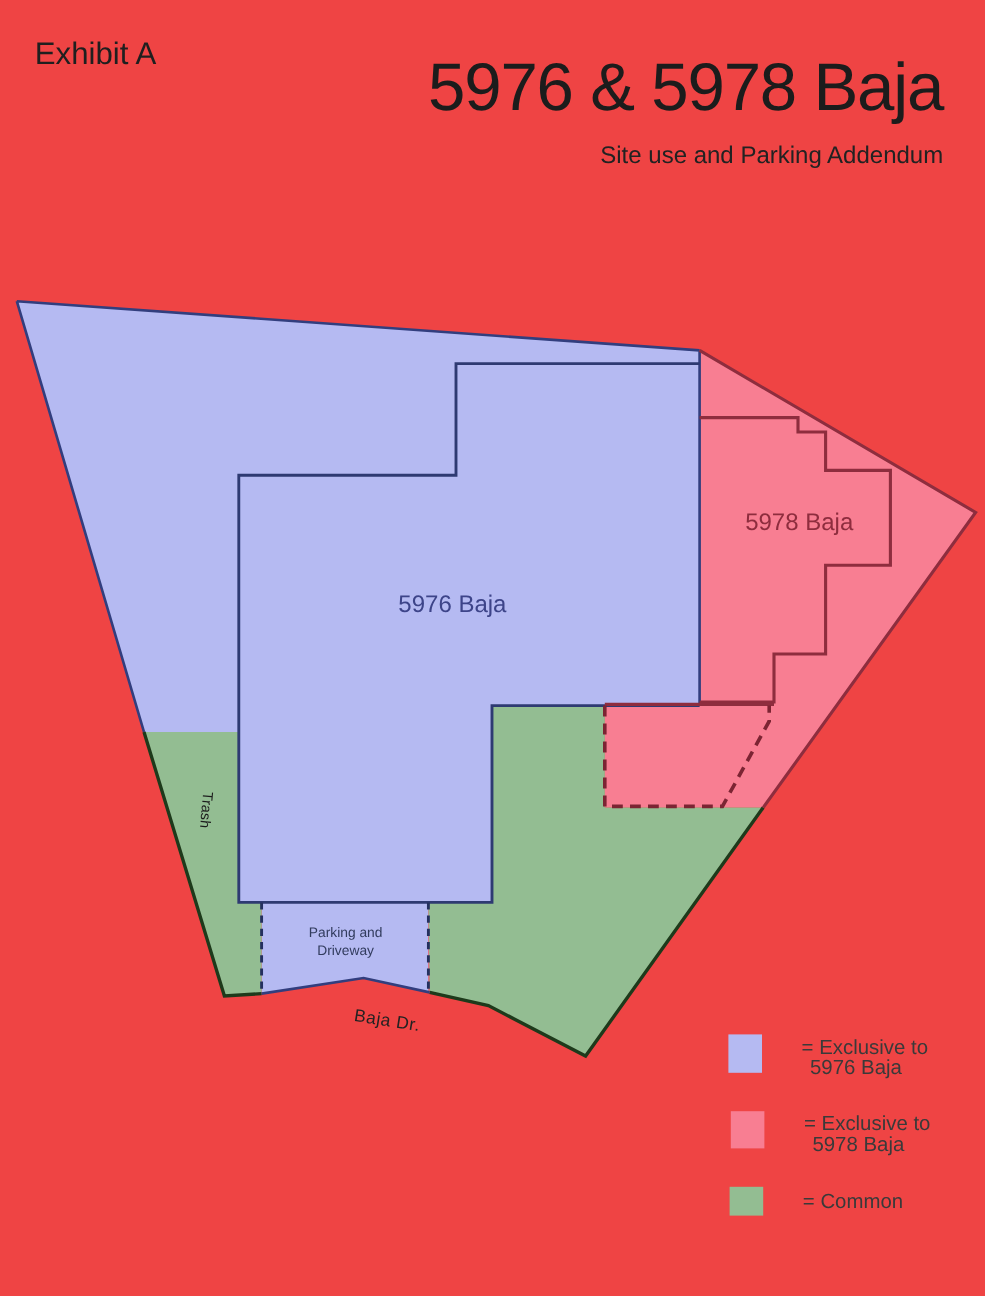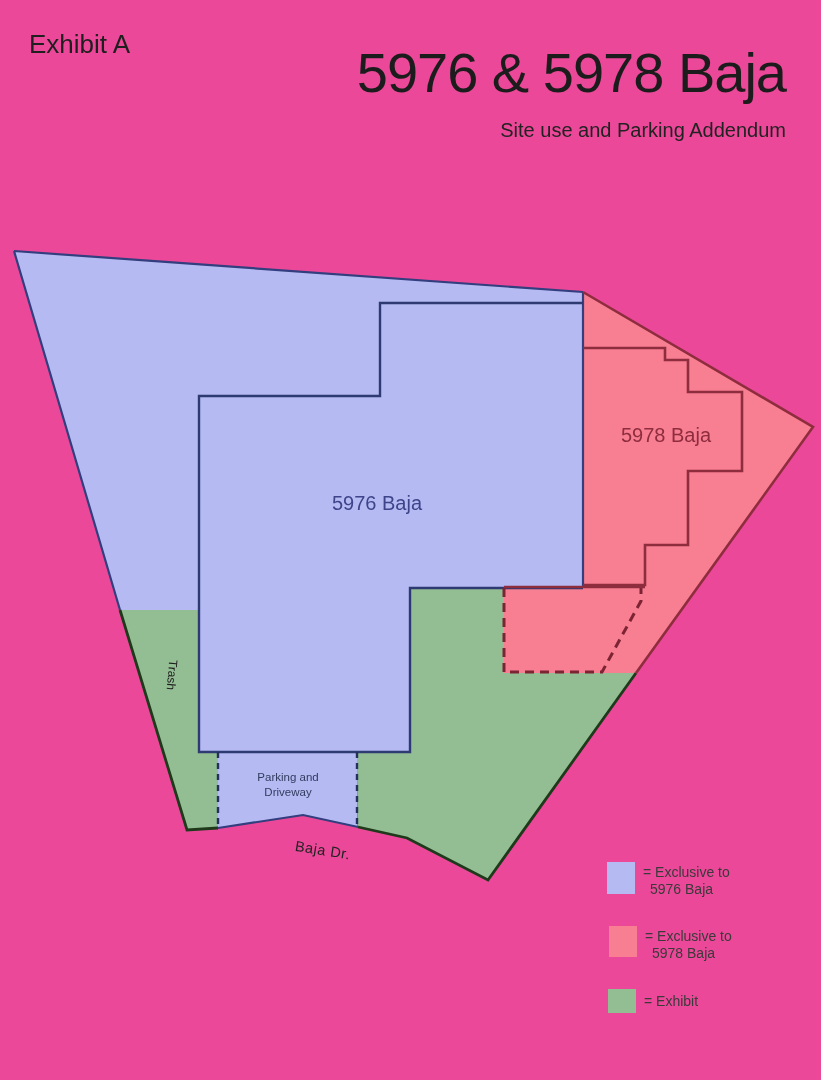--- a/index.html
+++ b/index.html
@@ -1,16 +1,16 @@
 <!DOCTYPE html>
 <html><head>
 <meta charset="utf-8">
 <style>
   html,body{margin:0;padding:0;background:#ffffff;}
-  #page{position:relative;width:821px;height:1080px;background:#ec4899;overflow:hidden;
+  #page{position:relative;width:821px;height:1080px;background:#ef4444;overflow:hidden;
         font-family:"Liberation Sans",sans-serif;}
   
   #exhibit{position:absolute;left:29px;top:29px;font-size:26px;color:#1f1f1f;}
   #titleblock{position:absolute;left:0;top:44px;width:786px;text-align:right;}
   #title{font-size:56px;letter-spacing:-1px;color:#1c1c1c;line-height:1.05;}
   #subtitle{font-size:20px;color:#222222;margin-top:16px;}
   
   #map{position:absolute;left:0;top:0;width:821px;height:1080px;}
   .fill-blue{fill:#b5baf2;}
   .fill-red{fill:#f87e92;}
@@ -27,21 +27,21 @@
   .lbl-5978{font-size:20px;fill:#8e2d3e;}
   .lbl-trash{font-size:12px;fill:#1c1c1c;}
   .lbl-parking{font-size:11.5px;fill:#323c5e;}
   .lbl-street{font-size:14.5px;fill:#222222;letter-spacing:0.5px;}
   
   .legend-item{position:absolute;}
   .sw{position:absolute;left:0;top:0;}
   .sw-blue{width:28px;height:32px;background:#b5baf2;}
   .sw-red{width:28px;height:31px;background:#f87e92;}
   .sw-green{width:28px;height:24px;background:#93bd92;}
-  .legend-text{position:absolute;left:36px;top:2px;font-size:14px;color:#3a3a3a;line-height:17px;white-space:nowrap;}
+  .legend-text{position:absolute;left:61px;top:2px;font-size:17px;color:#3a3a3a;line-height:17px;white-space:nowrap;}
   .legend-line2{padding-left:7px;}
   #legend-item-3 .legend-text{top:4px;}
 </style>
 </head>
 <body>
 
 <div id="page">
 
   <div id="exhibit">Exhibit A</div>
 
@@ -87,18 +87,18 @@
     <div class="legend-item" id="legend-item-2" style="left:609px;top:926px;">
       <div class="sw sw-red"></div>
       <div class="legend-text">
         <div>= Exclusive to</div>
         <div class="legend-line2">5978 Baja</div>
       </div>
     </div>
     <div class="legend-item" id="legend-item-3" style="left:608px;top:989px;">
       <div class="sw sw-green"></div>
       <div class="legend-text">
-        <div>= Exhibit</div>
+        <div>= Common</div>
       </div>
     </div>
   </div>
 
 </div>
 
 </body></html>

